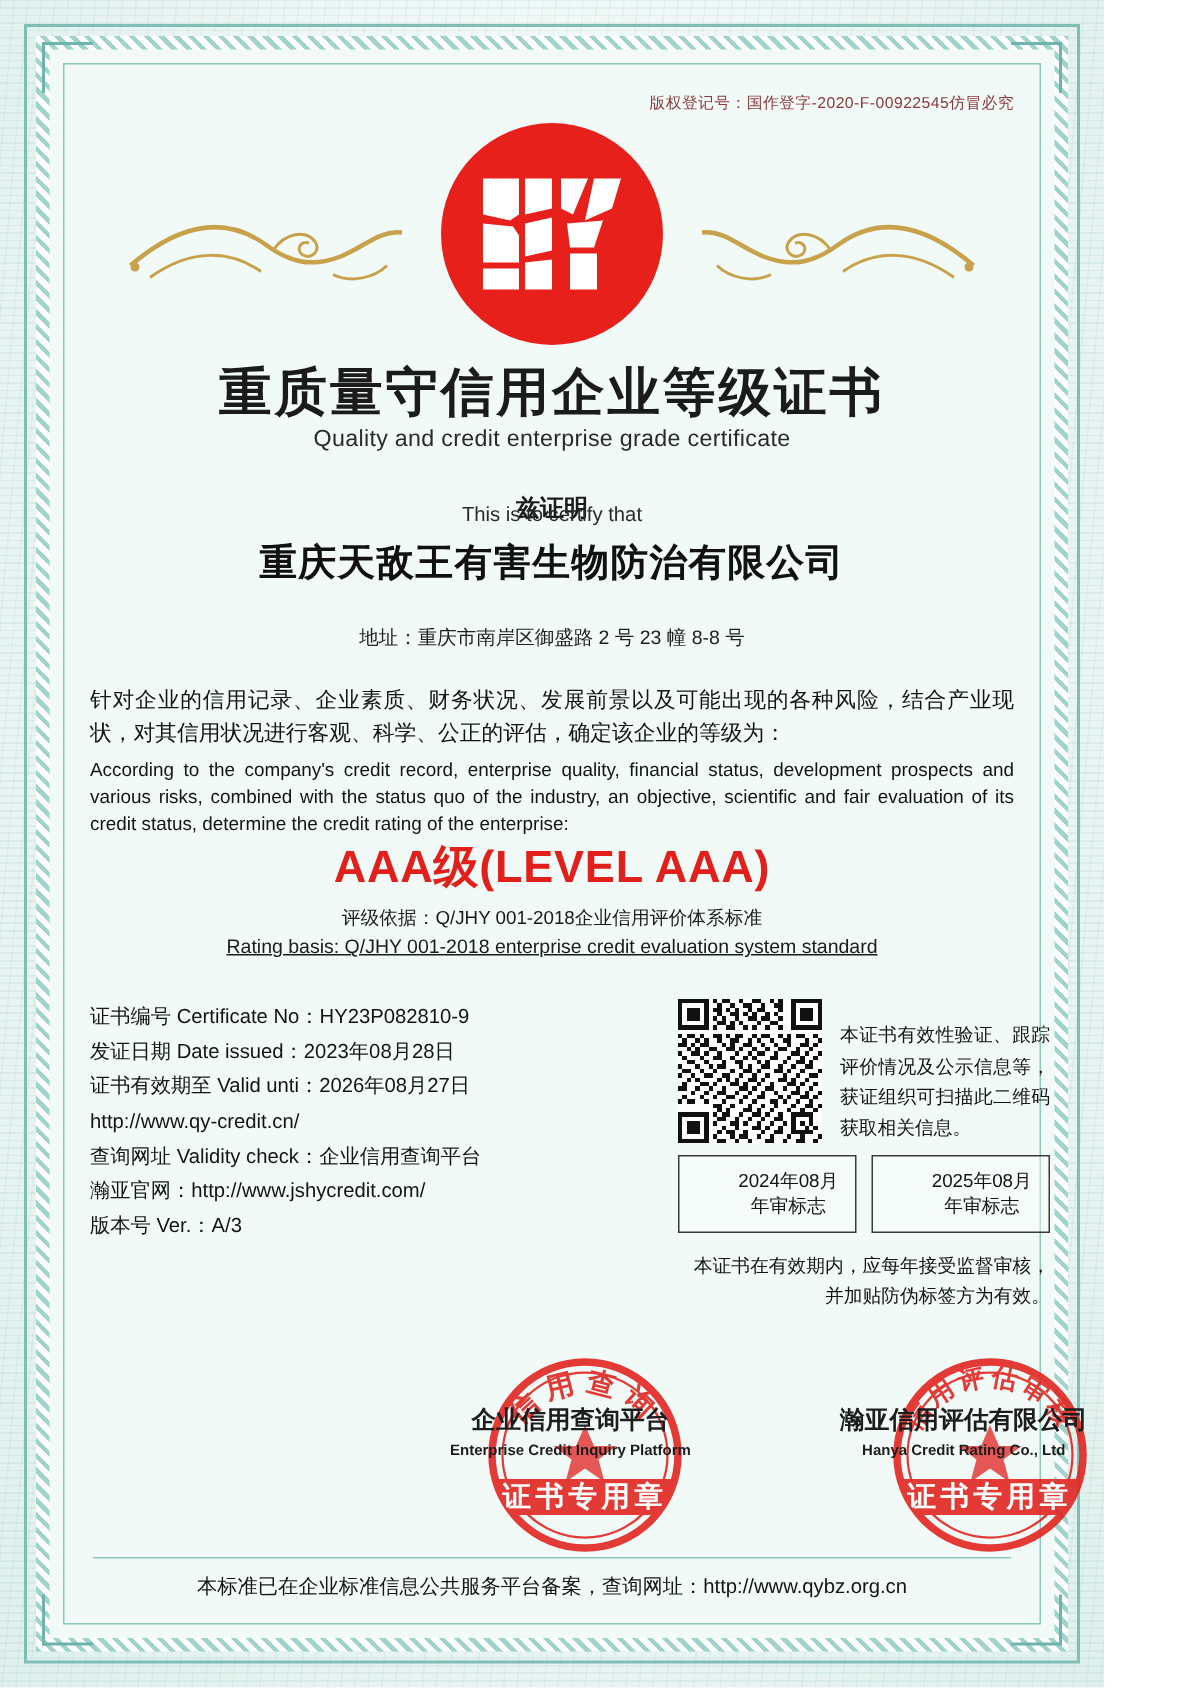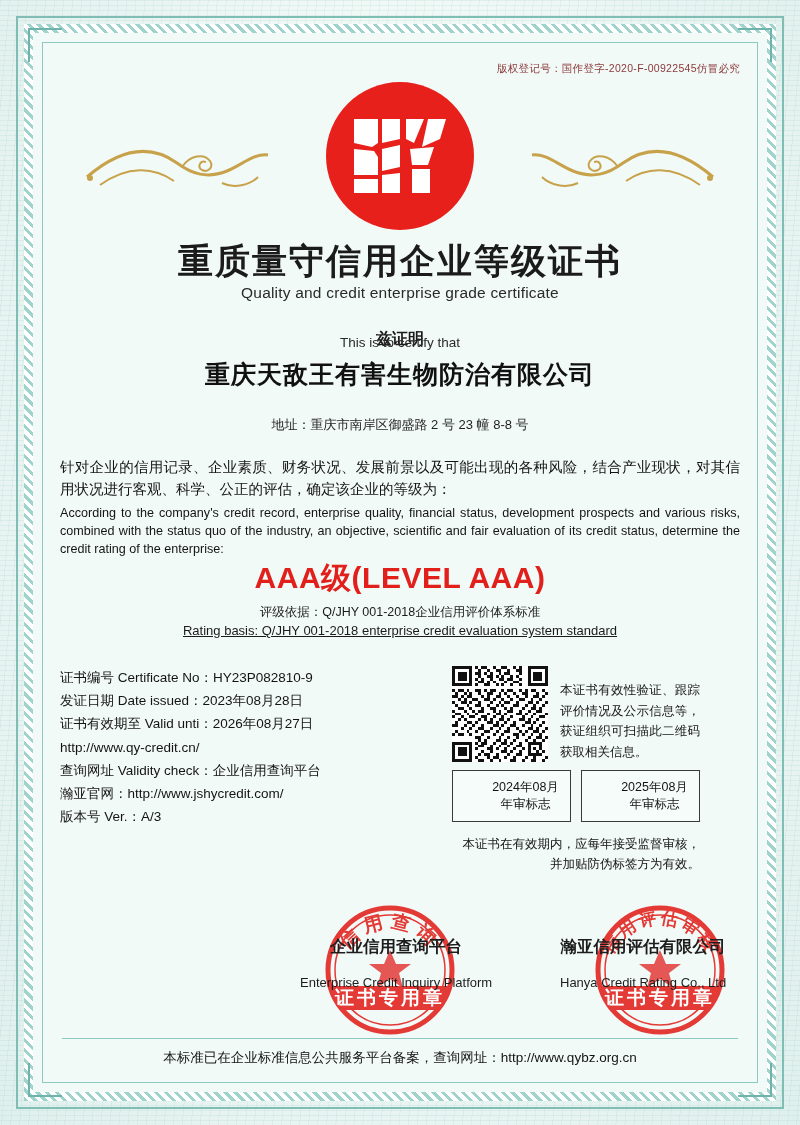--- a/index.html
+++ b/index.html
@@ -9,21 +9,21 @@
   }
   body {
     width: 800px;
     height: 1125px;
     font-family: "Liberation Sans", sans-serif;
     overflow: hidden;
   }
 
   .certificate {
     position: relative;
-    width: 800px;
+    width: 736px;
     height: 1125px;
     background:
       repeating-linear-gradient(
         to bottom,
         rgba(160, 205, 200, 0.20) 0px,
         rgba(160, 205, 200, 0.20) 1px,
         rgba(255,255,255,0) 1px,
         rgba(255,255,255,0) 5px
       ),
       radial-gradient(ellipse at 50% 42%, #ffffff 0%, #f3faf8 45%, #e8f4f1 70%, #dff0ec 100%);
@@ -327,24 +327,25 @@
     position: absolute;
     font-size: 0;
   }
   .org-block .cn {
     font-size: 16.5px;
     color: #1d1d1d;
     font-weight: 600;
     white-space: nowrap;
   }
   .org-block .en {
-    margin-top: 17px;
-    font-size: 13px;
+    margin-top: 4px;
+    font-size: 10px;
     color: #1d1d1d;
     white-space: nowrap;
+    font-weight: bold;
   }
   .org-left { left: 248px; top: 884px; text-align: center; }
   .org-right { left: 508px; top: 884px; text-align: center; }
 
   .footer {
     position: absolute;
     bottom: 6px;
     left: 0; right: 0;
     text-align: center;
     font-size: 13.5px;

